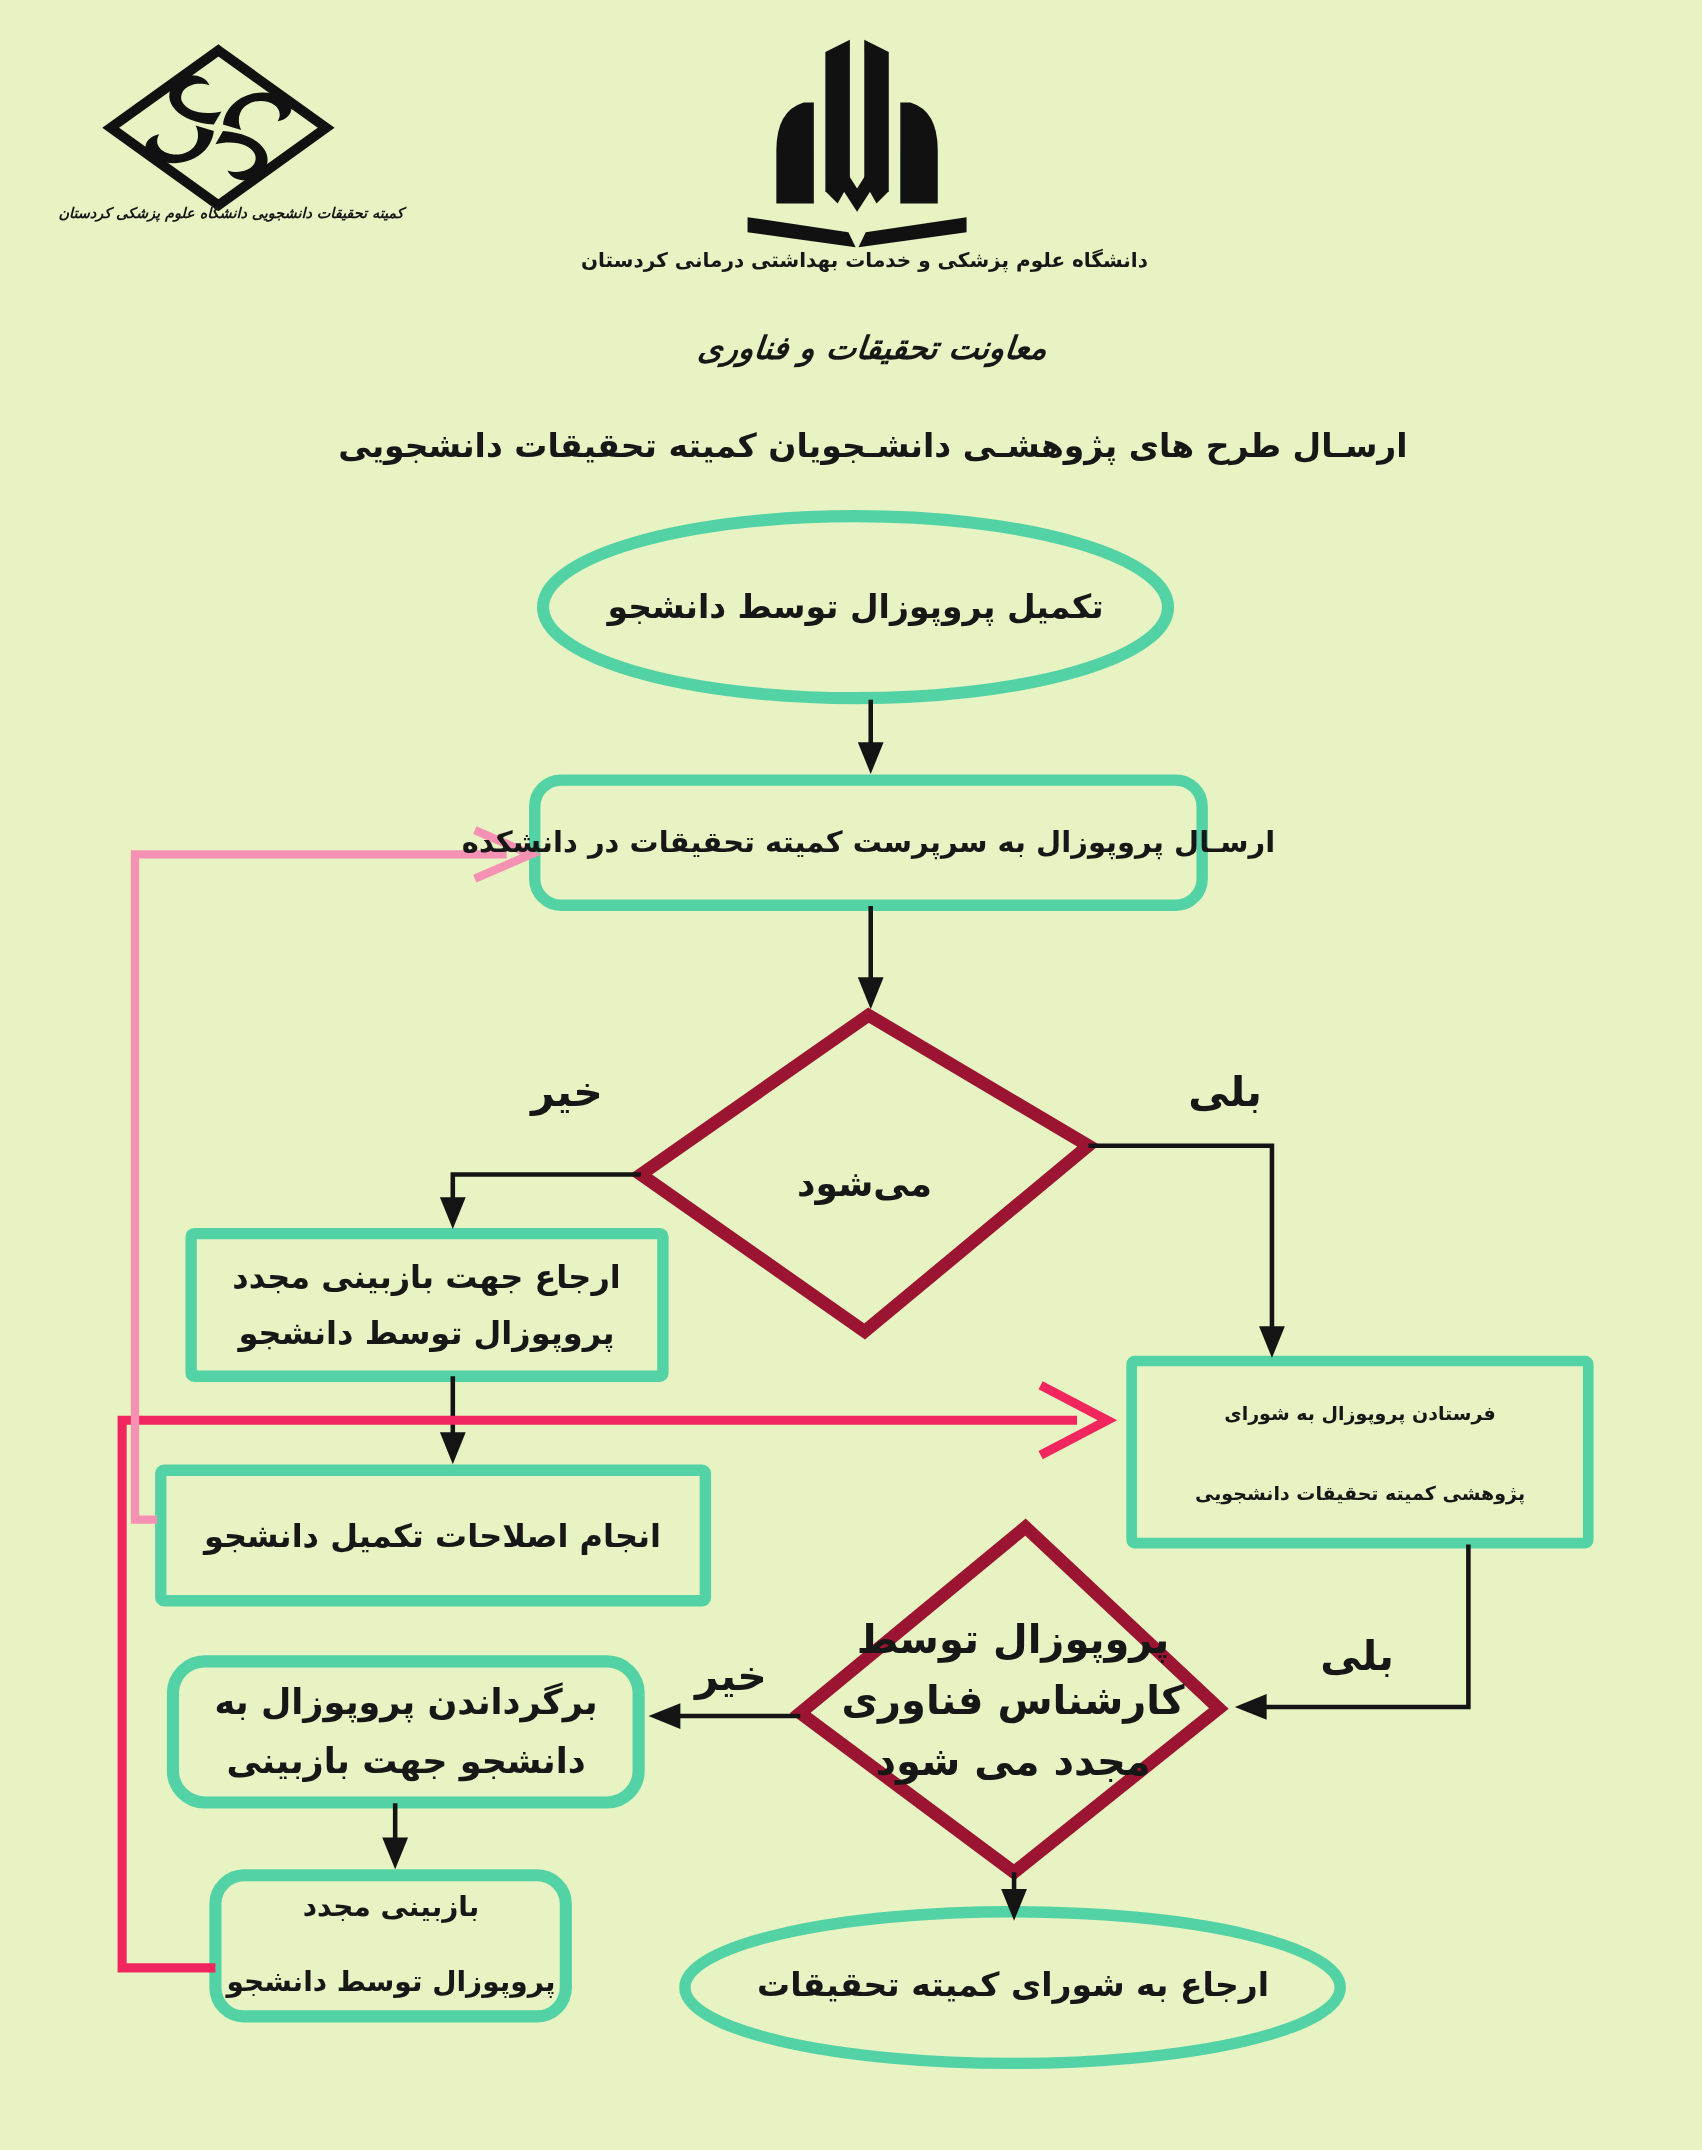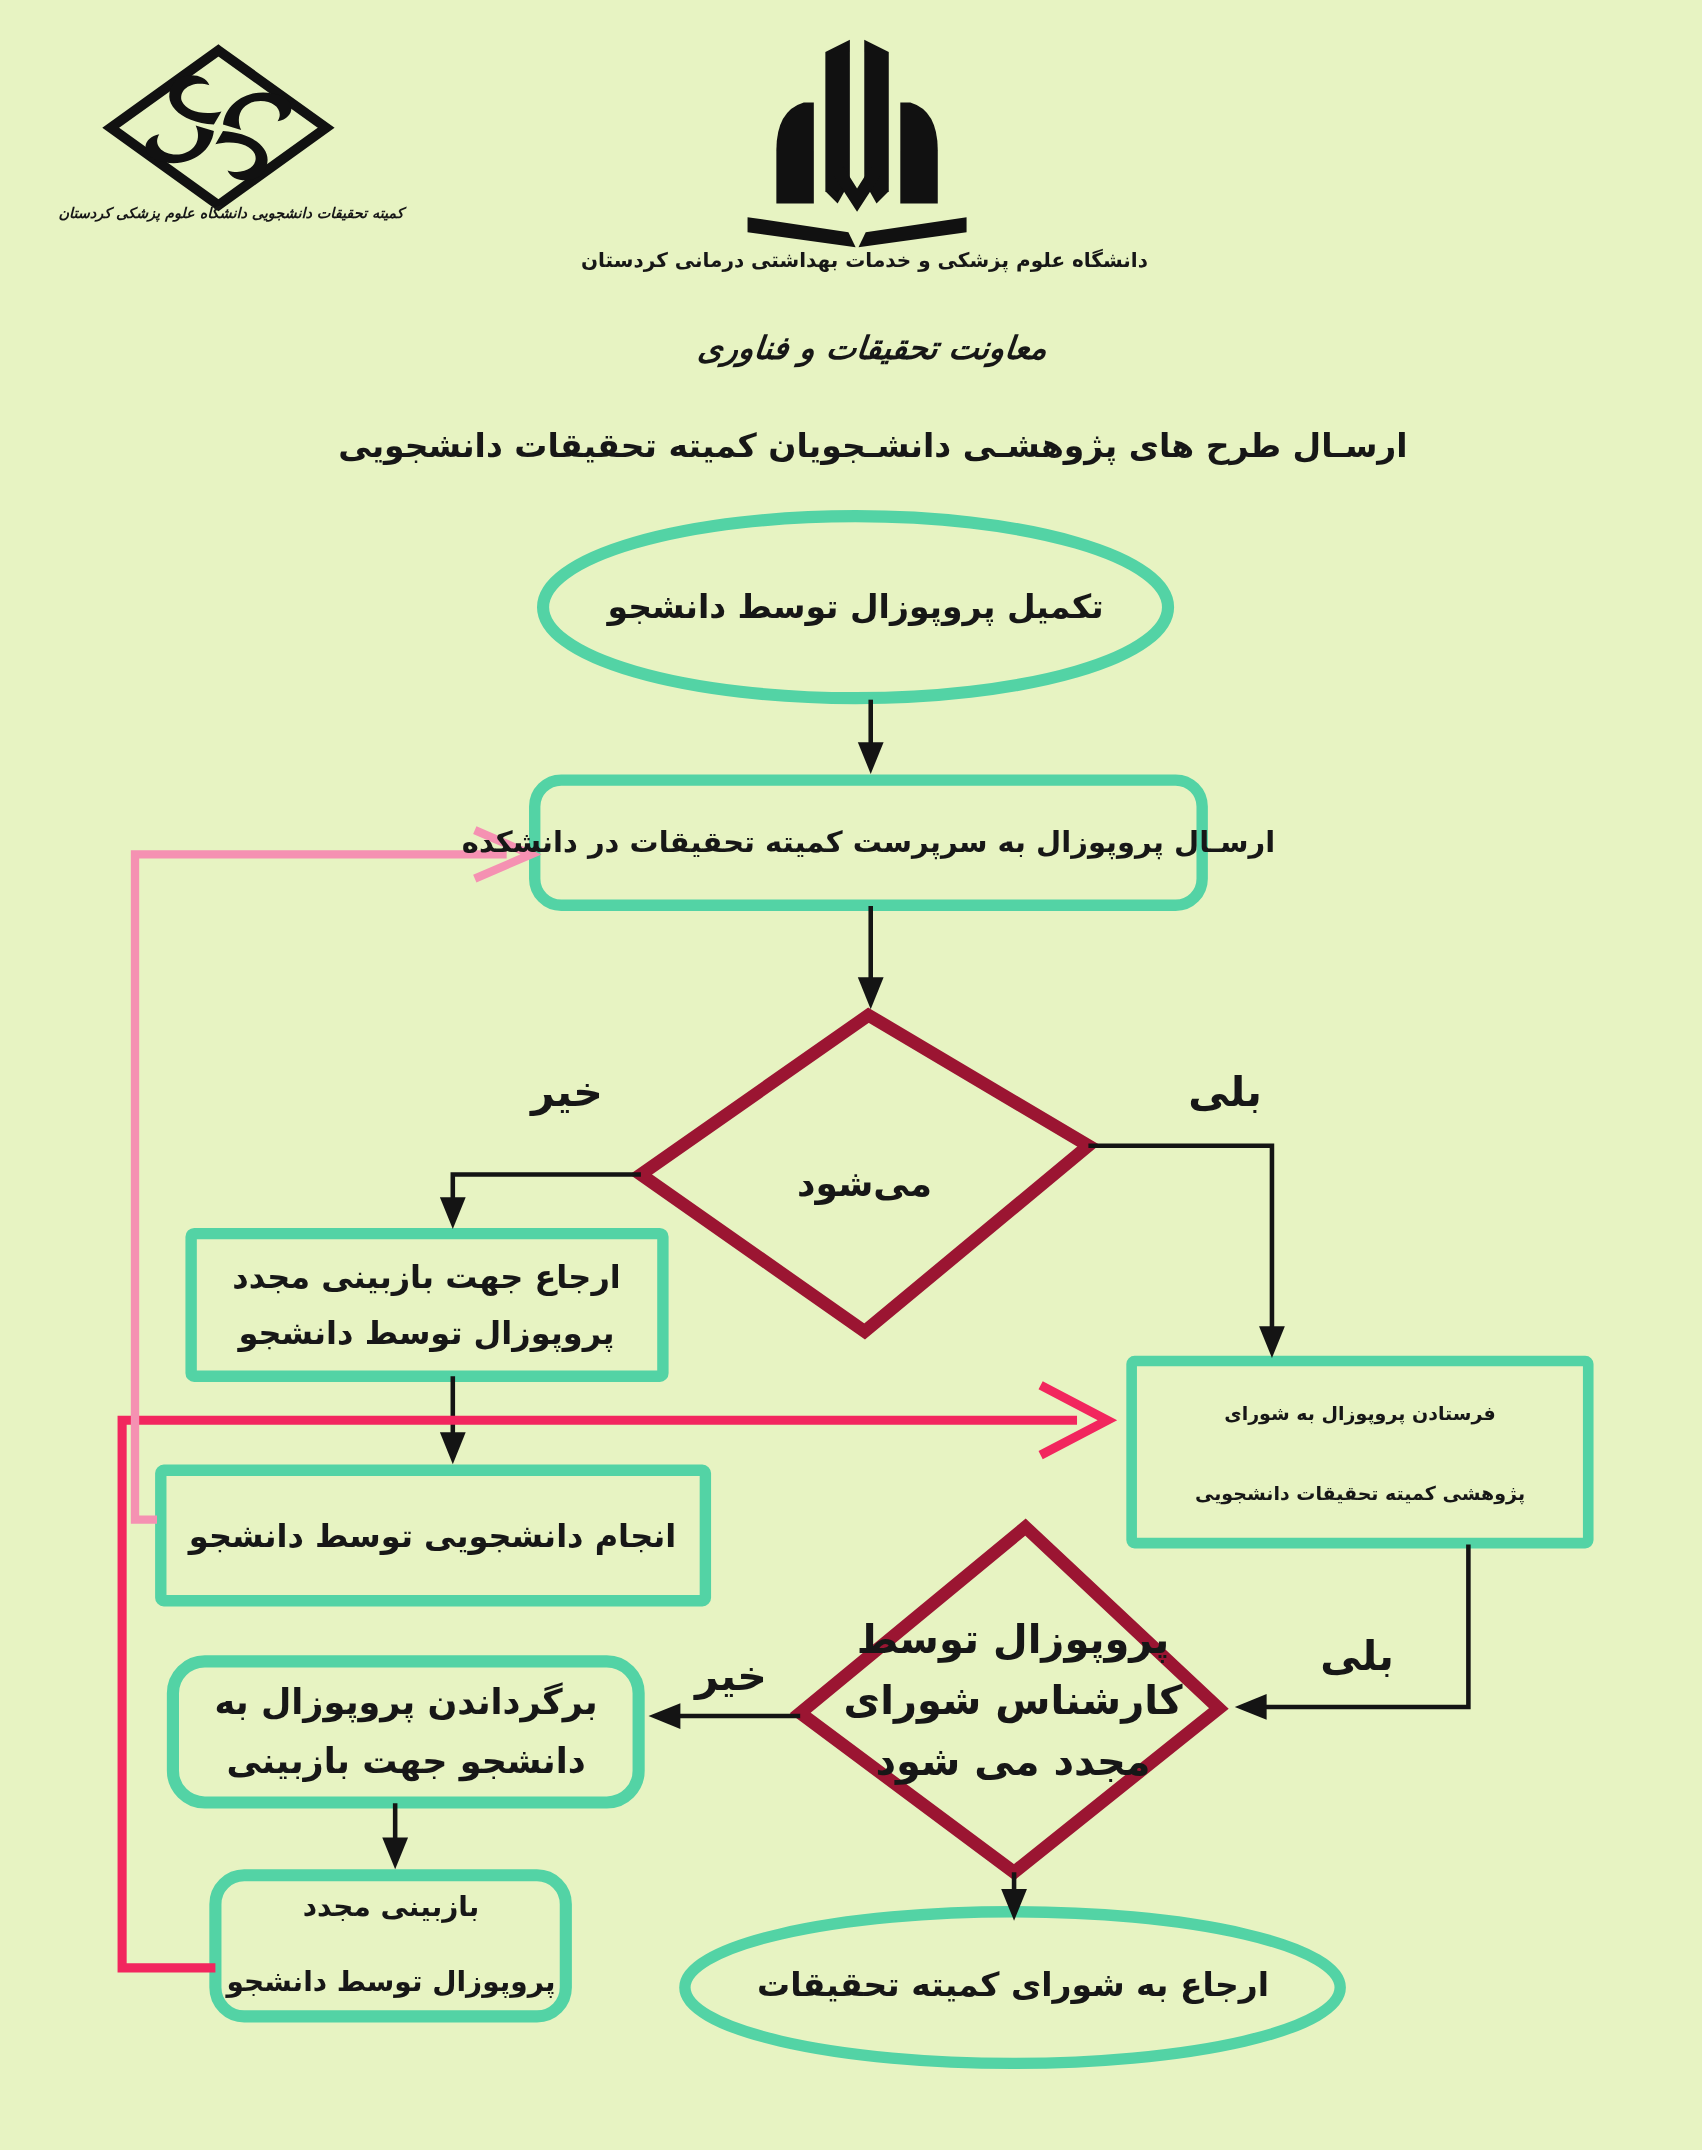--- a/index.html
+++ b/index.html
@@ -124,30 +124,30 @@
 
 <div class="txt lbl" style="left:1168px;top:1061px;width:114px;height:61px;">بلی</div>
 
 <div class="txt lbl" style="left:510px;top:1061px;width:114px;height:61px;">خیر</div>
 
 <div class="txt" style="left:199px;top:1248px;width:455px;height:114px;font-size:32px;line-height:56px;">
   <div>ارجاع جهت بازبینی مجدد</div>
   <div>پروپوزال توسط دانشجو</div>
 </div>
 
-<div class="txt" style="left:171px;top:1481px;width:523px;height:110px;font-size:32px;">انجام دانشجویی توسط دانشجو</div>
+<div class="txt" style="left:171px;top:1481px;width:523px;height:110px;font-size:32px;">انجام اصلاحات تکمیل دانشجو</div>
 
 <div class="txt" style="left:1142px;top:1372px;width:436px;height:161px;font-size:19px;line-height:80px;">
   <div>فرستادن پروپوزال به شورای</div>
   <div>پژوهشی کمیته تحقیقات دانشجویی</div>
 </div>
 
 <div class="txt" style="left:827px;top:1607px;width:372px;height:186px;font-size:40px;line-height:61px;">
   <div>پروپوزال توسط</div>
-  <div>کارشناس شورای</div>
+  <div>کارشناس فناوری</div>
   <div>مجدد می شود</div>
 </div>
 
 <div class="txt lbl" style="left:1300px;top:1625px;width:114px;height:61px;">بلی</div>
 
 <div class="txt lbl" style="left:674px;top:1645px;width:114px;height:61px;">خیر</div>
 
 <div class="txt" style="left:182px;top:1673px;width:448px;height:118px;font-size:35px;line-height:59px;">
   <div>برگرداندن پروپوزال به</div>
   <div>دانشجو جهت بازبینی</div>

